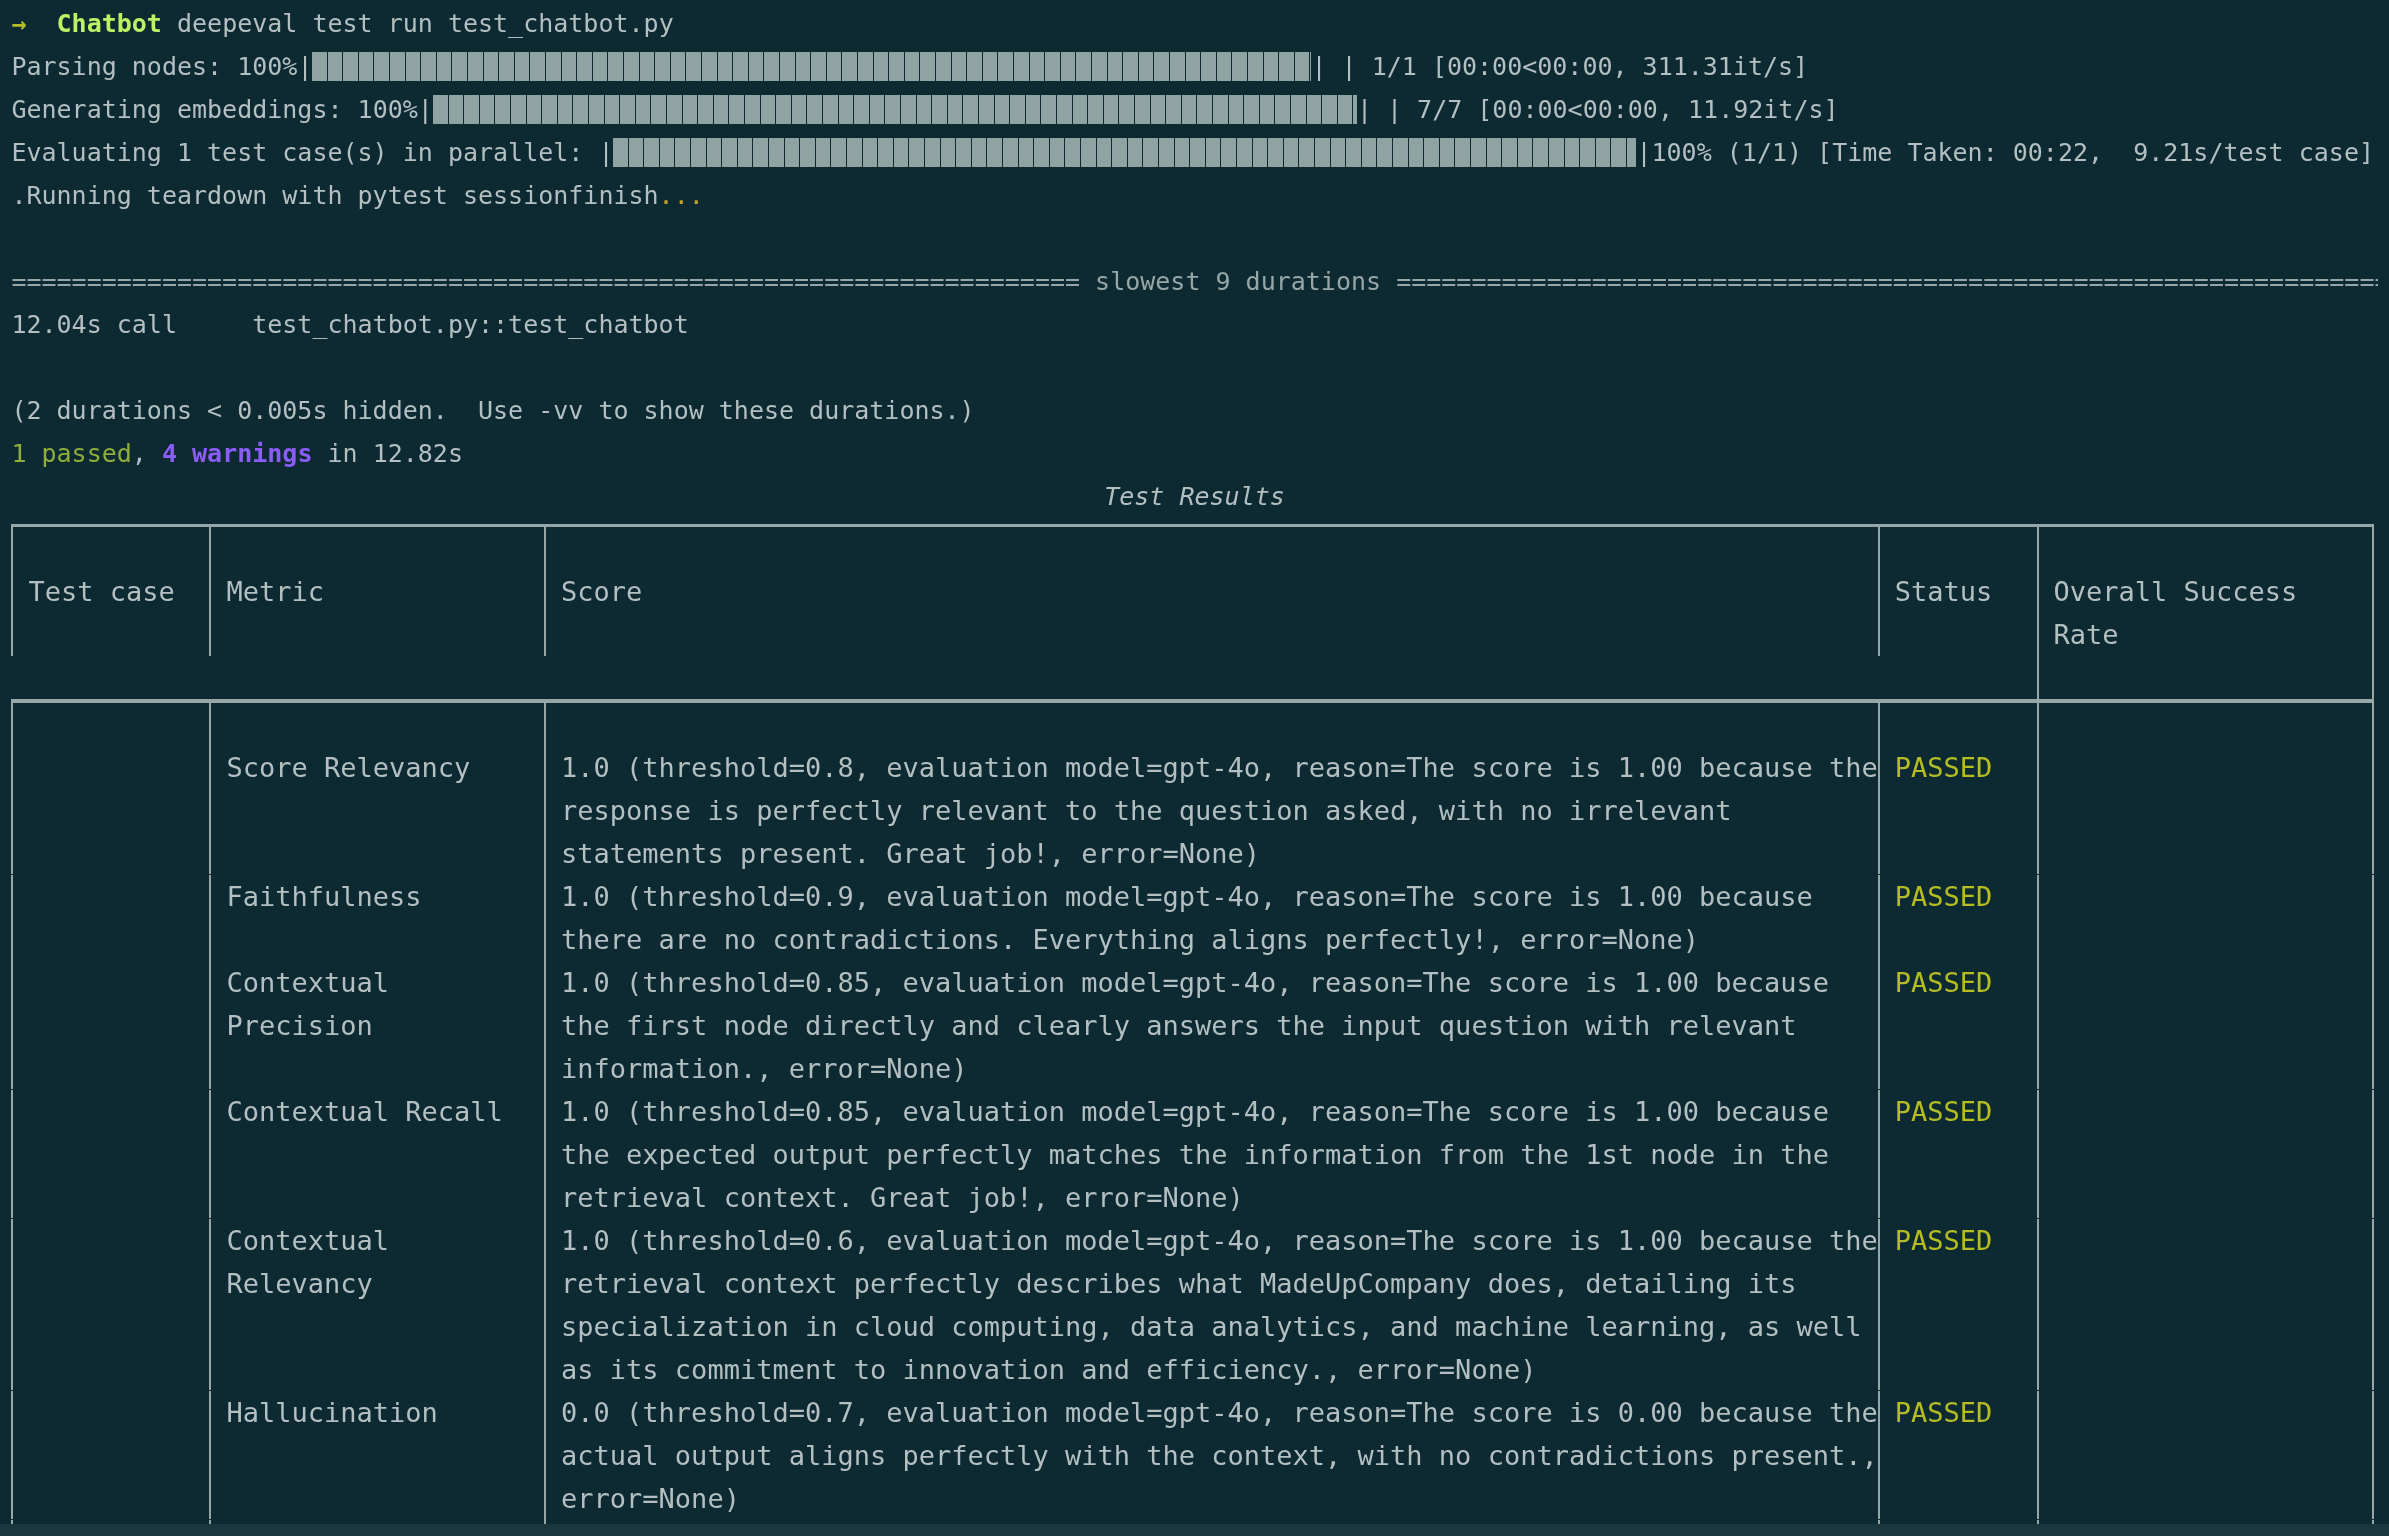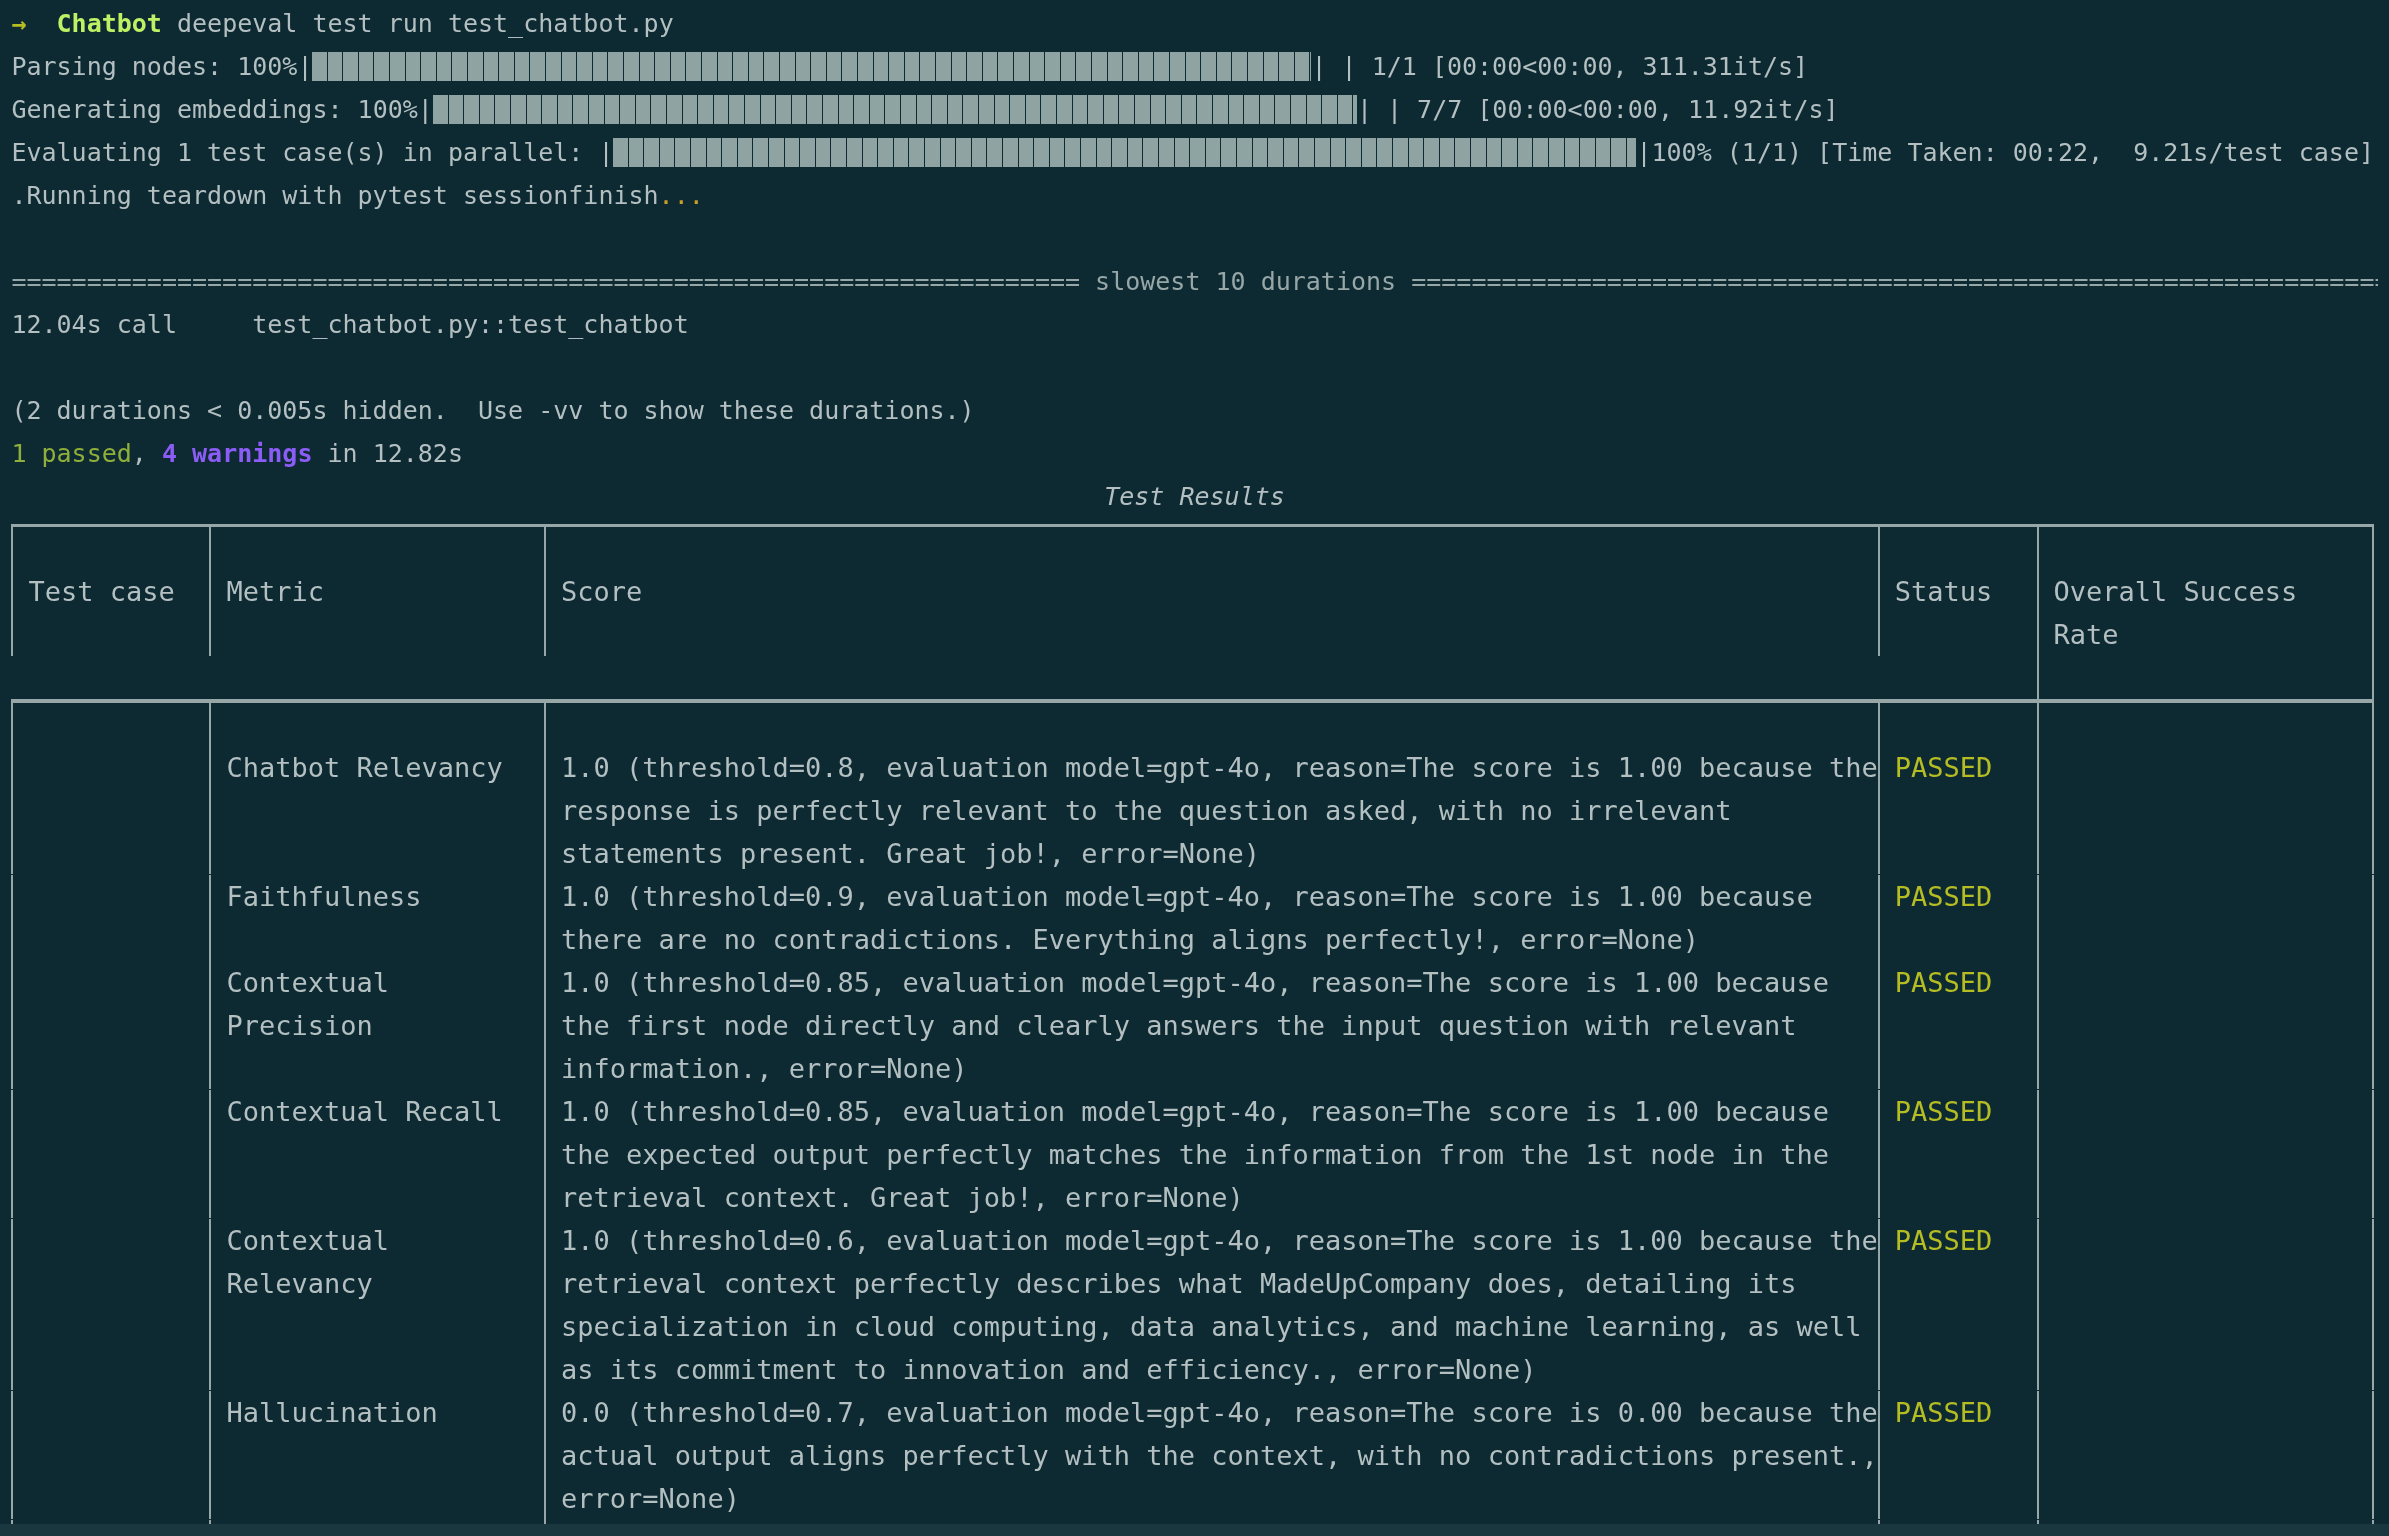--- a/index.html
+++ b/index.html
@@ -129,21 +129,21 @@
   </div>
 
   <div class="pbar-row">
     <span>Evaluating 1 test case(s) in parallel:</span><span>&nbsp;</span><span class="pipe">|</span><span class="pbar" style="width:1023px"></span><span class="c-dim nowrap">|100% (1/1) [Time Taken: 00:22,  9.21s/test case]</span>
   </div>
 
   <div class="line"><span class="c-dim">.Running teardown with pytest sessionfinish</span><span class="c-ellip">...</span></div>
 
   <div class="line">&nbsp;</div>
 
-  <div class="eqrule c-rule"><span>======================================================================= </span><span>slowest 10 durations</span><span> =======================================================================</span></div>
+  <div class="eqrule c-rule"><span>======================================================================= </span><span>slowest 9 durations</span><span> =======================================================================</span></div>
 
   <div class="line"><span class="c-dim">12.04s call     test_chatbot.py::test_chatbot</span></div>
 
   <div class="line">&nbsp;</div>
 
   <div class="line"><span class="c-dim">(2 durations &lt; 0.005s hidden.  Use -vv to show these durations.)</span></div>
 
   <div class="line"><span class="c-green">1 passed</span><span class="c-dim">, </span><span class="c-yellow">4 warnings</span><span class="c-dim"> in 12.82s</span></div>
 
   <div class="title-row"><span class="title-italic">Test Results</span></div>
@@ -206,21 +206,21 @@
               <div class="cellbox last rowline"></div>
             </td>
         </tr>
 
 
         <tr class="body-row">
           <td>
               <div class="cellbox" style="min-height:128px"></div>
             </td>
           <td>
-              <div class="cellbox" style="min-height:128px">Chatbot Relevancy</div>
+              <div class="cellbox" style="min-height:128px">Score Relevancy</div>
             </td>
           <td>
               <div class="cellbox" style="min-height:128px">1.0 (threshold=0.8, evaluation model=gpt-4o, reason=The score is 1.00 because the response is perfectly relevant to the question asked, with no irrelevant statements present. Great job!, error=None)</div>
             </td>
           <td>
               <div class="cellbox c-pass" style="min-height:128px">PASSED</div>
             </td>
           <td>
               <div class="cellbox last" style="min-height:128px"></div>
             </td>

